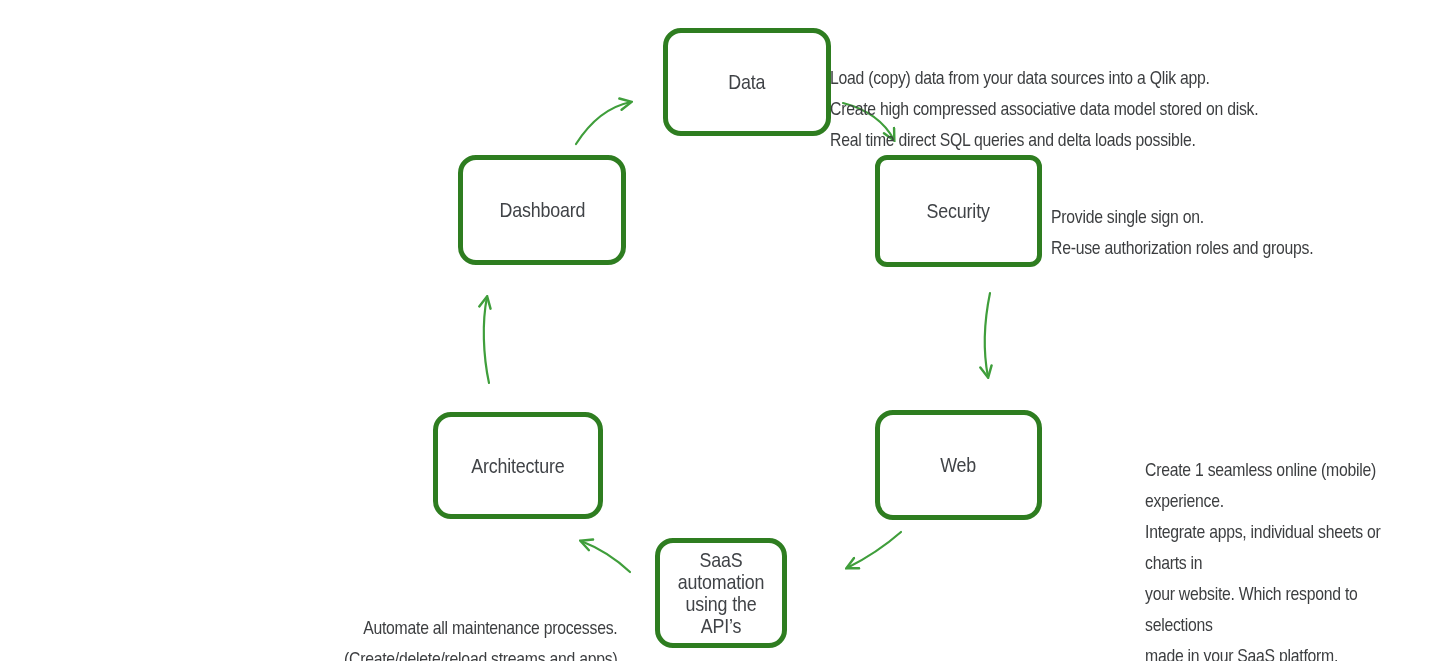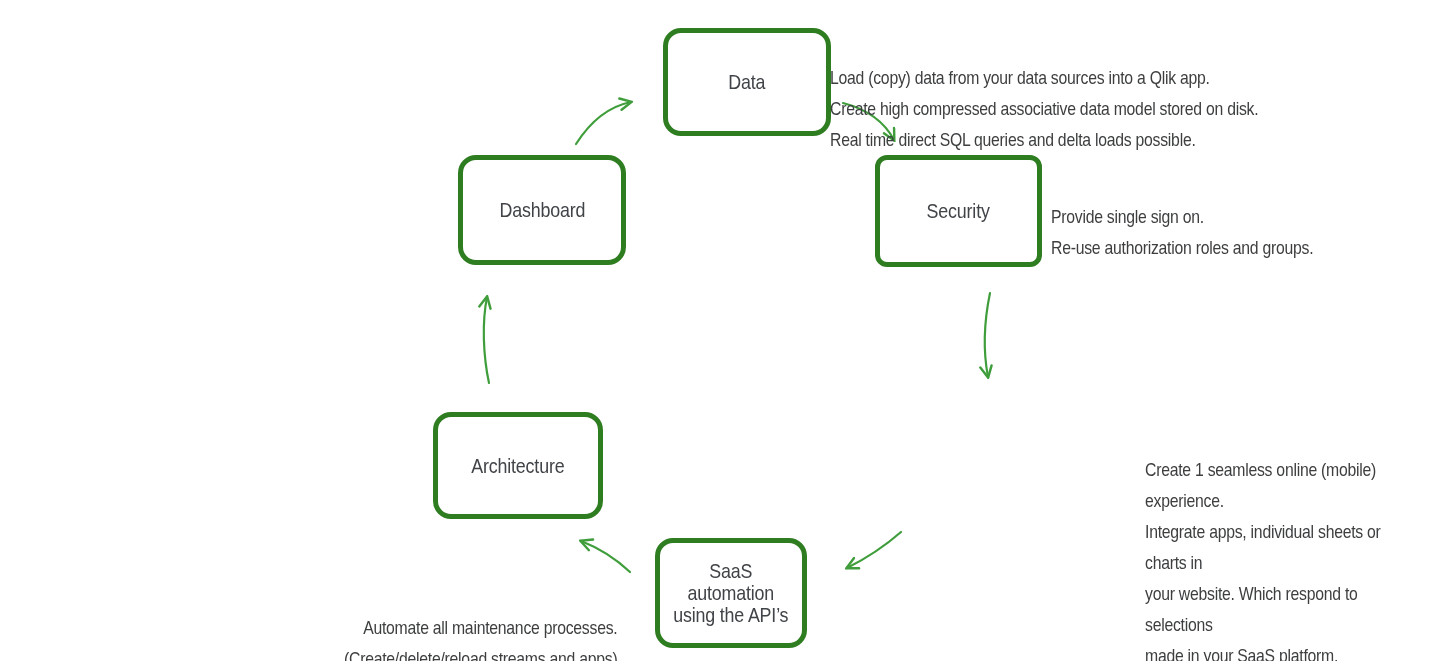--- a/index.html
+++ b/index.html
@@ -57,21 +57,21 @@
   }
   .note.left-align { text-align: left; }
   .note.left-align .narrow { transform-origin: top left; }
   .note.right-align { text-align: right; }
   .note.right-align .narrow { transform-origin: top right; }
 
   
   #node-data         { left: 655px; top: 28px;  width: 168px; height: 108px; margin-left: 8px; }
   #node-security     { left: 875px; top: 155px; width: 167px; height: 112px; border-radius: 12px; }
   #node-web          { left: 875px; top: 410px; width: 167px; height: 110px; }
-  #node-saas         { left: 655px; top: 538px; width: 152px; height: 110px; }
+  #node-saas         { left: 655px; top: 538px; width: 132px; height: 110px; }
   #node-architecture { left: 433px; top: 412px; width: 170px; height: 107px; }
   #node-dashboard    { left: 435px; top: 155px; width: 168px; height: 110px; margin-left: 23px; }
 
   
   #note-data      { left: 830px;  top: 31px; }
   #note-security  { left: 1051px; top: 170px; }
   #note-web       { left: 1108px; top: 423px; margin-left: 37px; }
   #note-saas      { right: 834px; top: 581px; }
   #note-dashboard { right: 1026px; top: 169px; }
 </style>
@@ -97,20 +97,23 @@
   </svg>
 
   <div class="node" id="node-data">
     <span class="node-label">Data</span>
   </div>
 
   <div class="node" id="node-security">
     <span class="node-label">Security</span>
   </div>
 
+  <div class="node" id="node-web">
+    <span class="node-label">Web</span>
+  </div>
 
   <div class="node" id="node-saas">
     <span class="node-label">SaaS
 automation
 using the API’s</span>
   </div>
 
   <div class="node" id="node-architecture">
     <span class="node-label">Architecture</span>
   </div>

